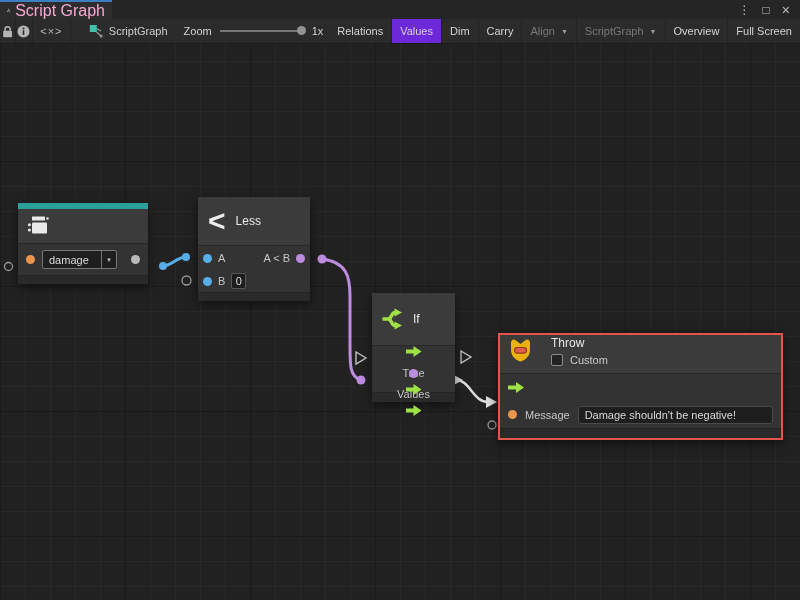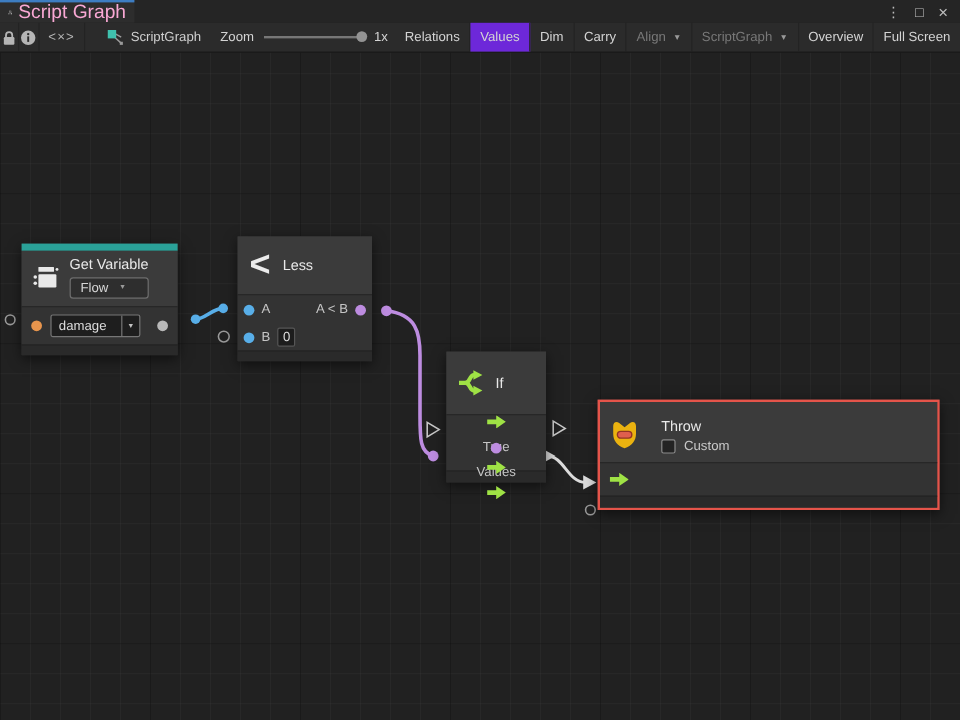--- a/index.html
+++ b/index.html
@@ -85,21 +85,21 @@
   #node-less{left:198px;top:153px;width:112px;}
   #node-less .node-header{height:48px;padding:0 10px;gap:10px;}
   #node-less .row-a{height:24px;padding:0 5px;gap:6px;}
   #node-less .row-b{height:22px;padding:0 5px;gap:6px;}
   #node-less .node-footer{height:9px;}
   #node-if{left:372px;top:249px;width:83px;}
   #node-if .node-header{height:52px;padding:0 8px;gap:7px;}
   #node-if .node-row{height:23px;padding:0 5px;gap:5px;flex-direction:column;}
   #node-if .node-footer{height:10px;}
   #node-throw{left:498px;top:289px;width:285px;border:2px solid var(--selection-red);}
-  #node-throw .node-header{padding:13px 9px 7px;align-items:flex-start;gap:19px;}
+  #node-throw .node-header{padding:1px 9px 7px;align-items:flex-start;gap:19px;}
   #node-throw .row-flow{height:27px;padding:0 8px;}
   #node-throw .row-msg{height:27px;padding:0 8px;gap:8px;}
   #node-throw .node-footer{height:10px;}
   .hdr-col{display:flex;flex-direction:column;gap:4px;}
   .hdr-line{display:flex;align-items:center;gap:7px;text-align:right;}
 </style>
 </head>
 <body>
 
 <div class="app">
@@ -208,27 +208,20 @@
     <div class="node" id="node-getvar">
       <div class="node-accent"></div>
       <div class="node-header">
         <svg width="24" height="24" viewBox="0 0 24 24">
           <rect x="6" y="3.5" width="13" height="4" rx="0.5" fill="#e9e9e9"></rect>
           <rect x="6" y="9.5" width="15" height="11" rx="1" fill="#e9e9e9"></rect>
           <circle cx="3.4" cy="11.8" r="1.5" fill="#e9e9e9"></circle>
           <circle cx="3.4" cy="17" r="1.5" fill="#e9e9e9"></circle>
           <circle cx="21.5" cy="5.5" r="1.2" fill="#e9e9e9"></circle>
         </svg>
-        <div class="hdr-col">
-          <span class="node-title">Get Variable</span>
-          <span class="pill-btn">
-            <span>Flow</span>
-            <span class="tb-caret">▼</span>
-          </span>
-        </div>
       </div>
       <div class="node-body">
         <div class="node-row">
           <span class="dot orange"></span>
           <span class="select" style="width:78px">
             <span class="select-text">damage</span>
             <span class="select-arrow">▼</span>
           </span>
           <span class="spacer"></span>
           <span class="dot gray"></span>
@@ -298,18 +291,23 @@
           <span class="hdr-line">
             <span class="checkbox"></span>
             <span>Custom</span>
           </span>
         </div>
       </div>
       <div class="node-body">
         <div class="node-row row-flow">
           <span class="flow-arrow"></span>
         </div>
+        <div class="node-row row-msg">
+          <span class="dot orange"></span>
+          <span class="port-label">Message</span>
+          <span class="text-field">Damage shouldn't be negative!</span>
+        </div>
       </div>
       <div class="node-footer"></div>
     </div>
 
   </div>
 </div>
 
 </body></html>

